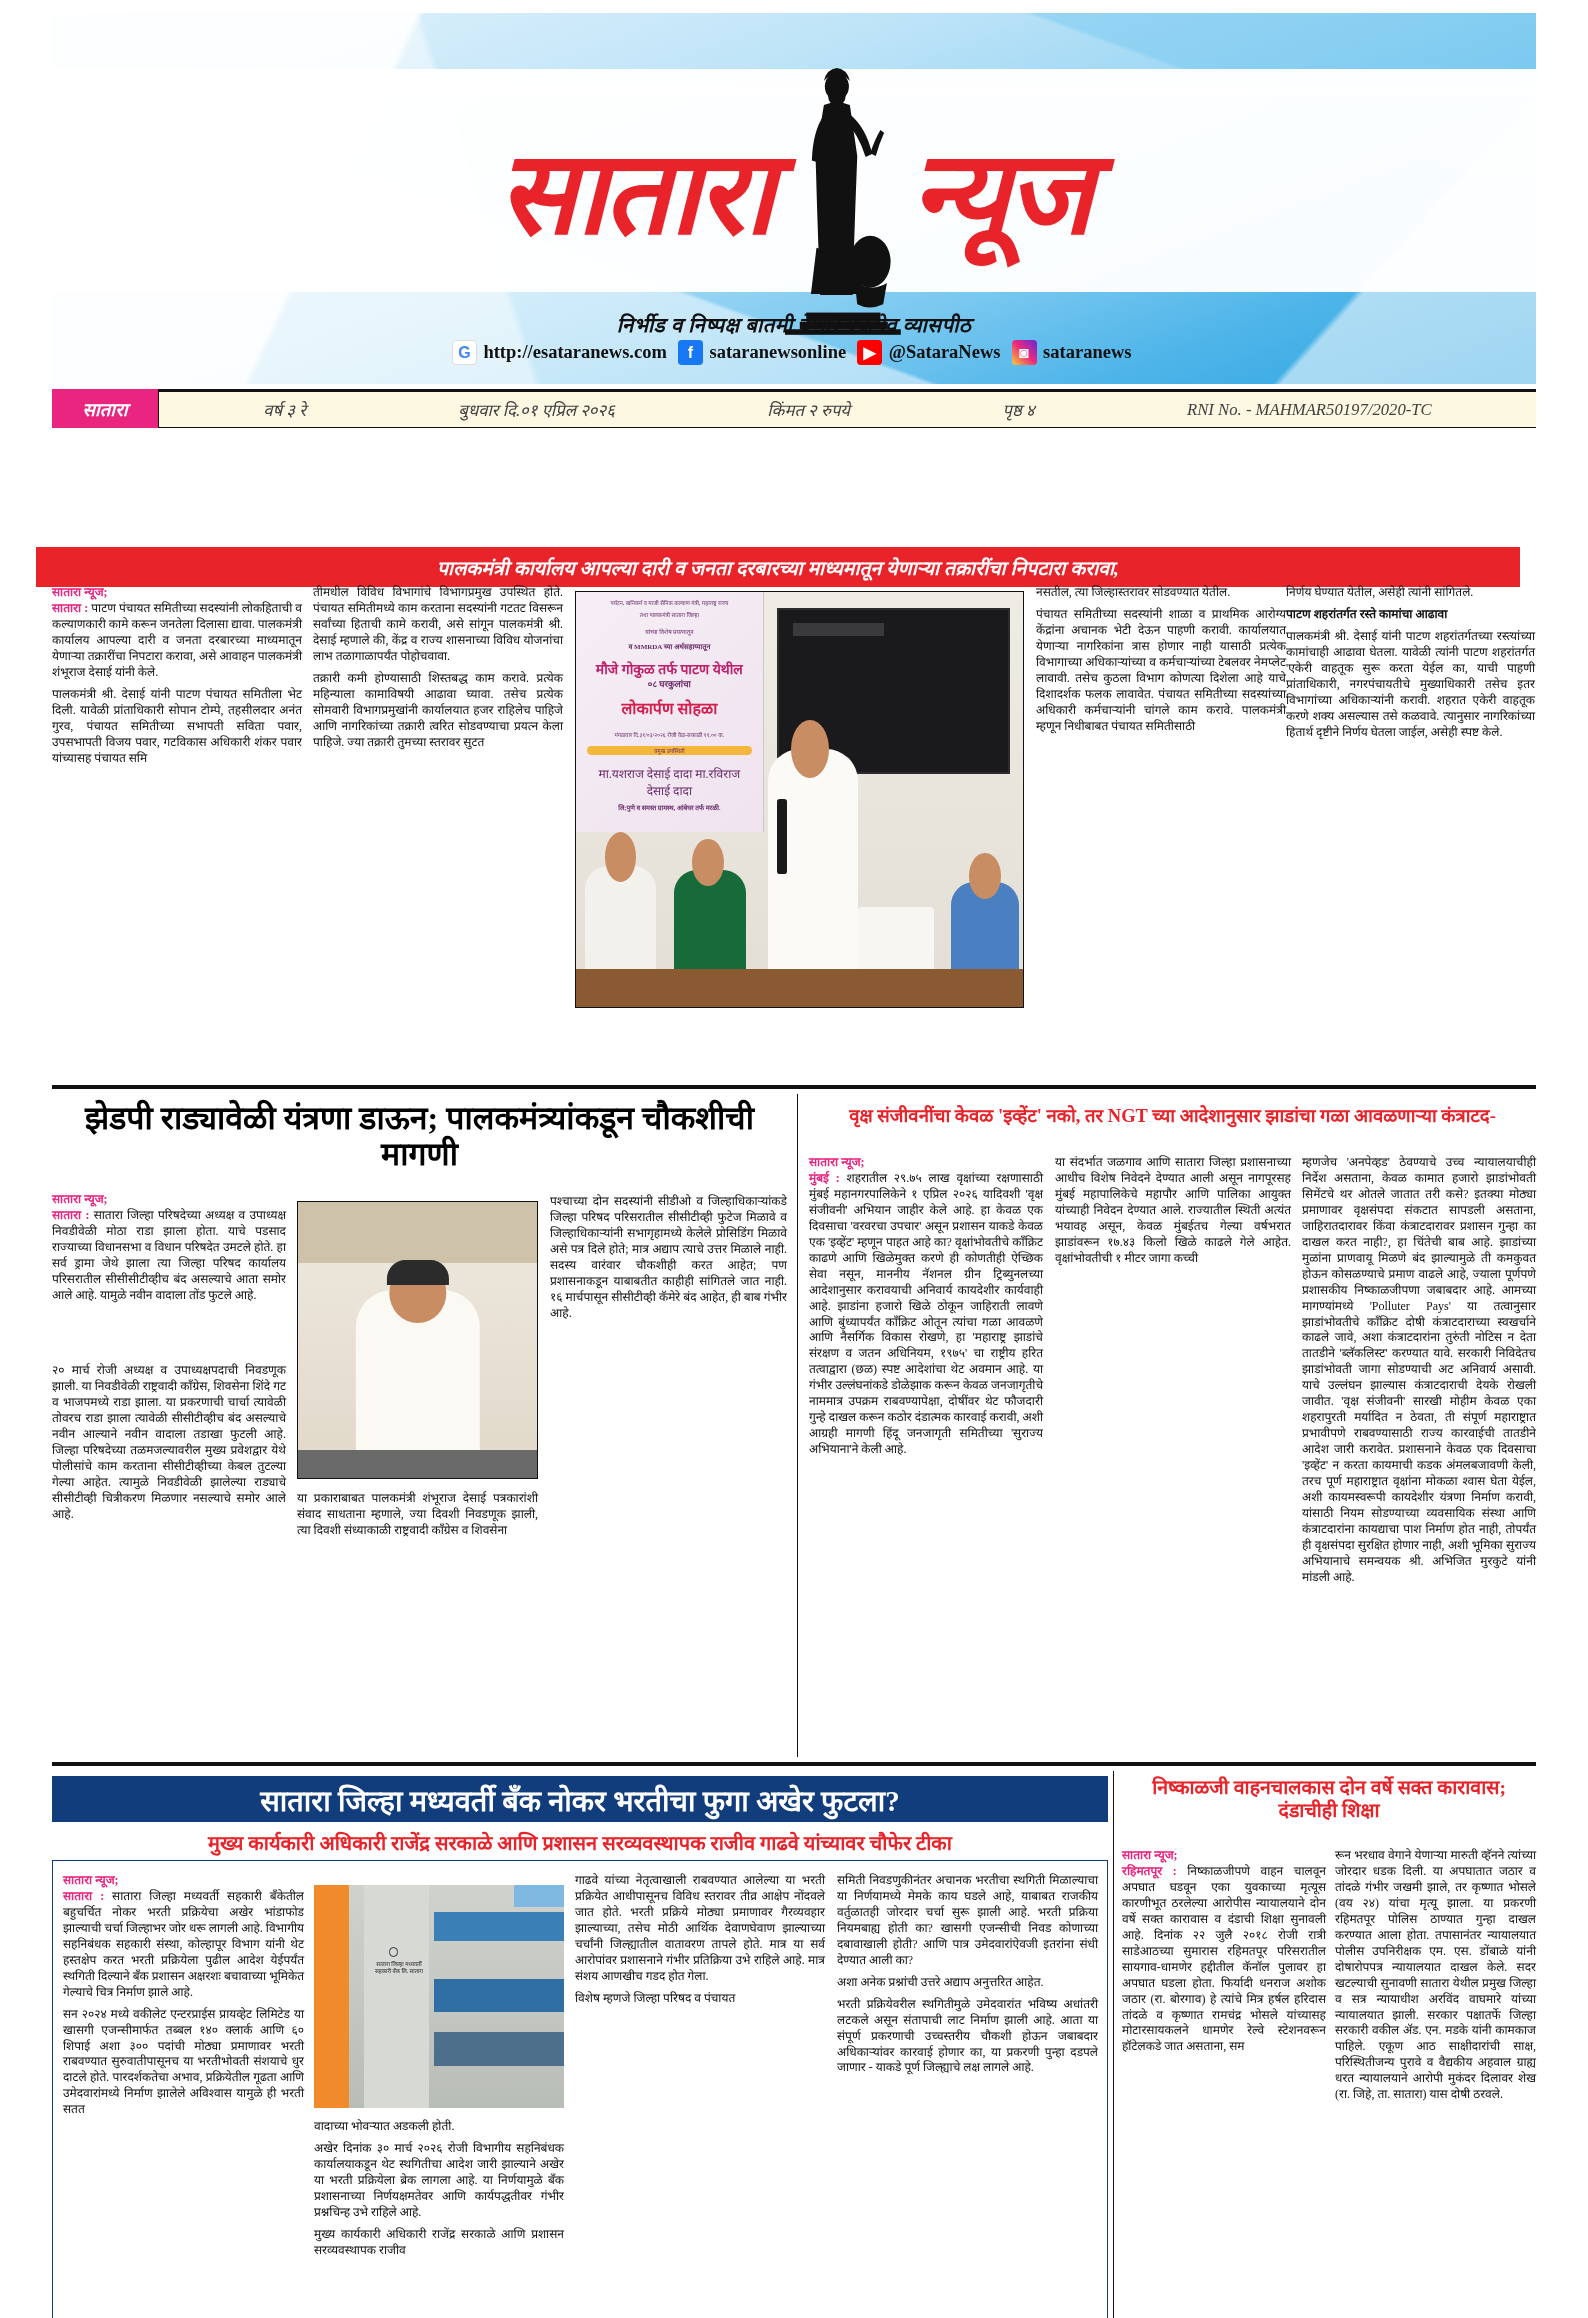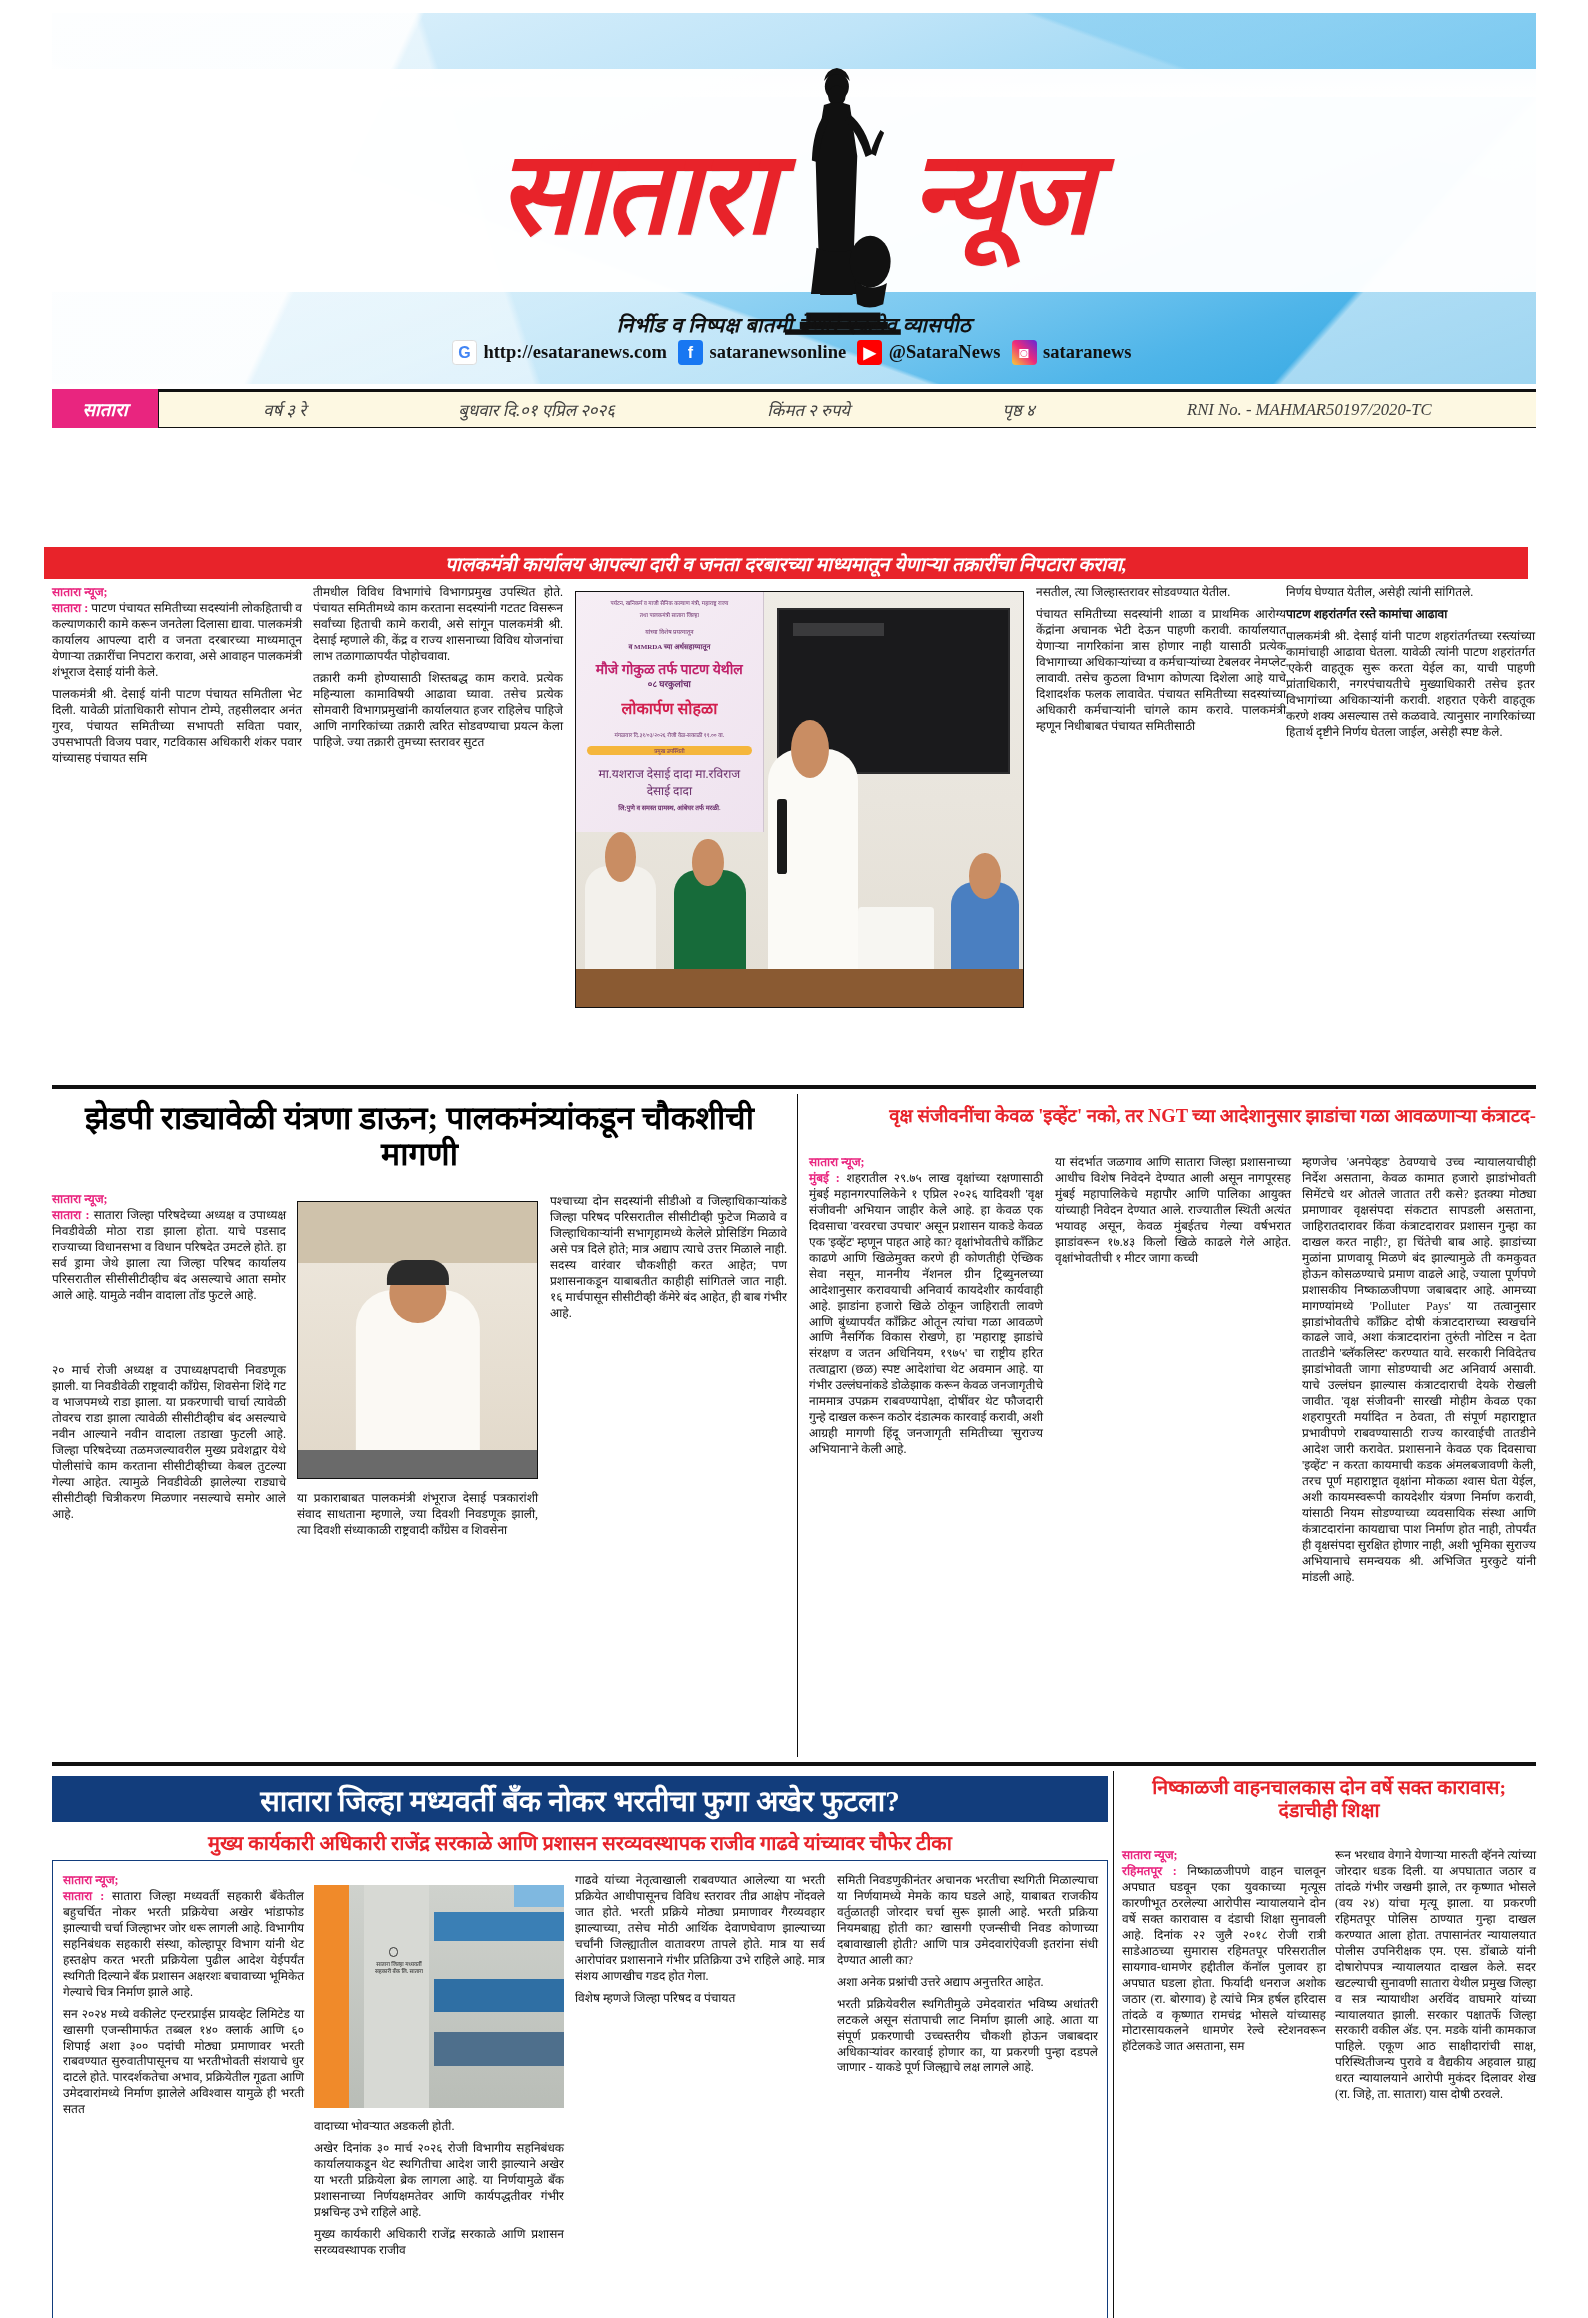--- a/index.html
+++ b/index.html
@@ -93,21 +93,21 @@
   }
 
   
   .main-headline {
     position:absolute; left:52px; top:438px; width:1484px;
     text-align:center; font-size:45px; font-weight:700; color:#000;
     letter-spacing:-0.5px; line-height:1.1;
     font-family:"Liberation Serif", serif;
   }
   .redbar {
-    position:absolute; left:44px; top:547px; width:1484px; height:32px;
+    position:absolute; left:36px; top:547px; width:1484px; height:40px;
     background:#e8232a; color:#fff;
     display:flex; align-items:center; justify-content:center;
     font-size:19.5px; font-weight:700; font-style:italic;
     font-family:"Liberation Serif", serif;
   }
 
   
   .col-text {
     font-size:12px; line-height:1.33; text-align:justify; color:#111;
     font-family:"Liberation Serif", serif;
@@ -140,21 +140,21 @@
   
   .rule { position:absolute; background:#111; }
 
   .mid-left-head {
     position:absolute; left:52px; top:1101px; width:735px;
     text-align:center; font-size:32px; font-weight:700; color:#000; line-height:1.12;
     font-family:"Liberation Serif", serif;
   }
   .mid-right-head {
     position:absolute; left:809px; top:1106px; width:727px;
-    text-align:right; font-size:18.5px; font-weight:700; color:#e8232a; line-height:1.18;
+    text-align:center; font-size:18.5px; font-weight:700; color:#e8232a; line-height:1.18;
     font-family:"Liberation Serif", serif;
   }
 
   .ml-c1 { position:absolute; left:52px; top:1192px; width:234px; }
   .ml-photo { position:absolute; left:297px; top:1201px; width:241px; height:278px;
               border:1.4px solid #111; overflow:hidden; background:#ddd; }
   .ml-c2 { position:absolute; left:52px; top:1363px; width:234px; }
   .ml-c3 { position:absolute; left:297px; top:1491px; width:241px; }
   .ml-c4 { position:absolute; left:550px; top:1194px; width:237px; }
 

